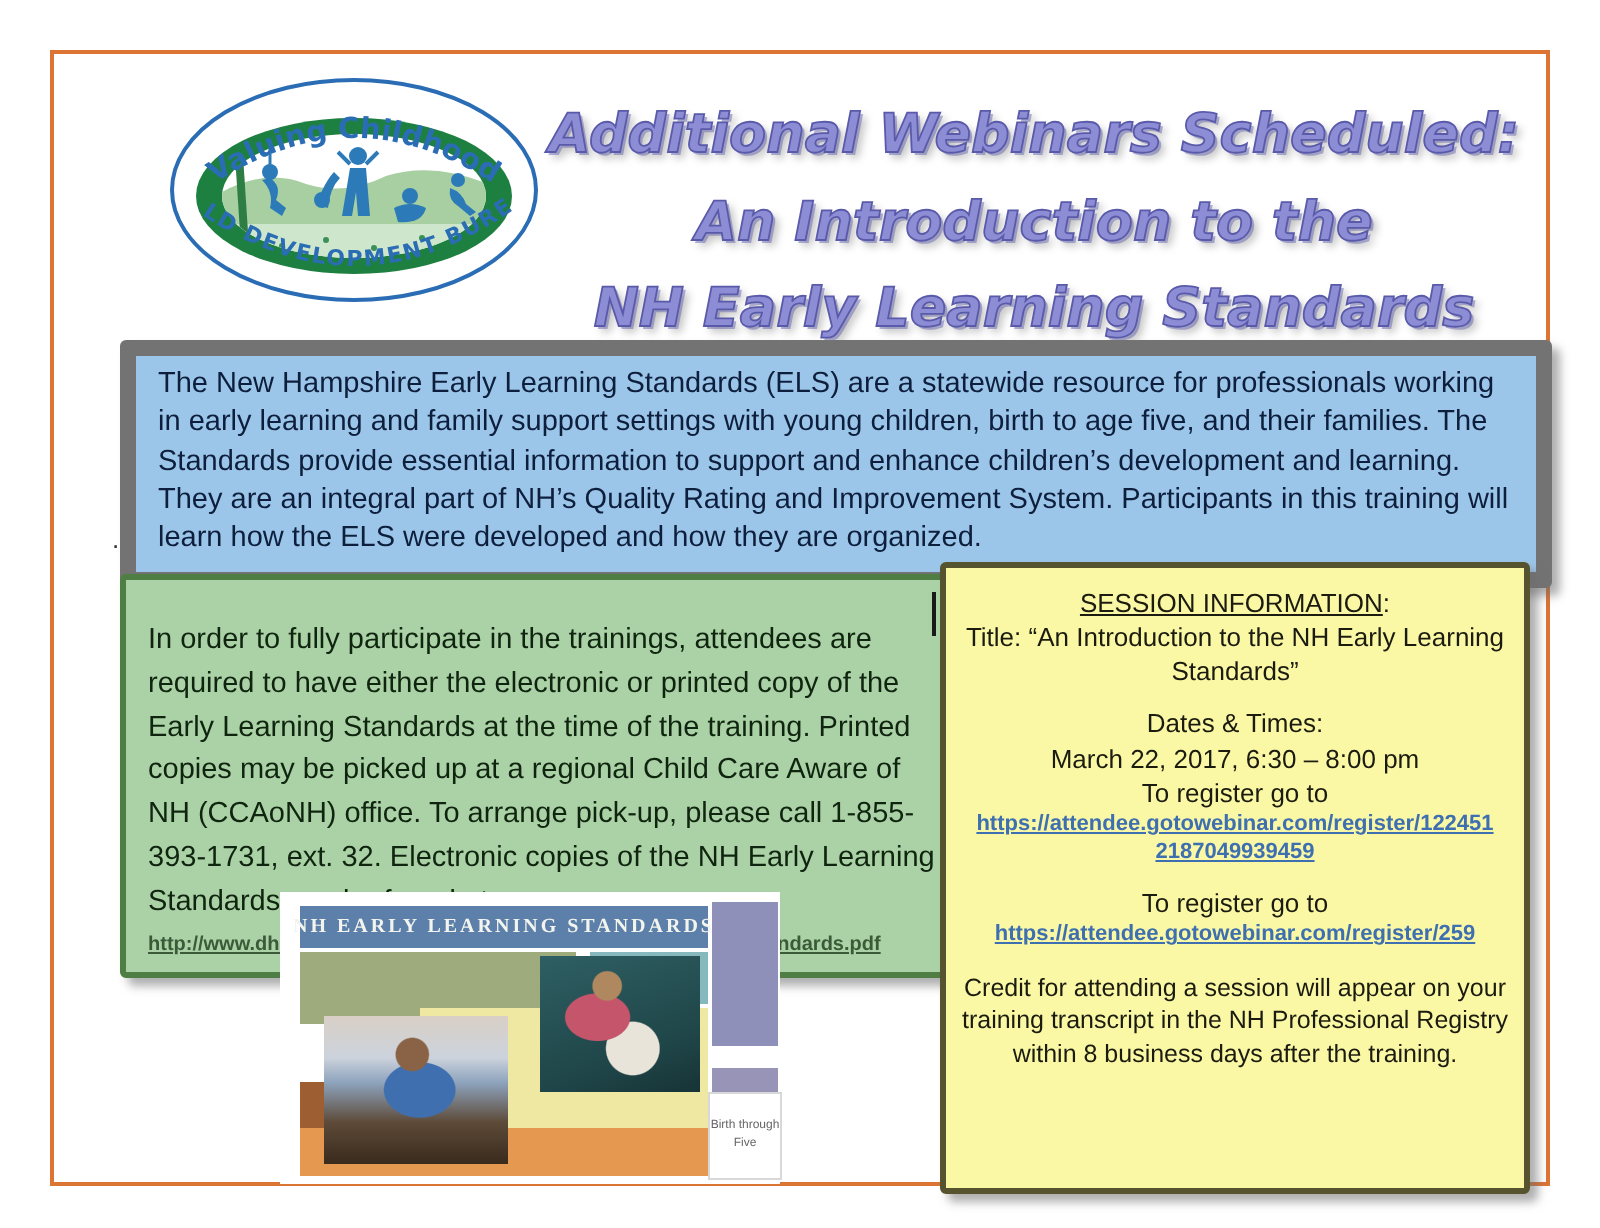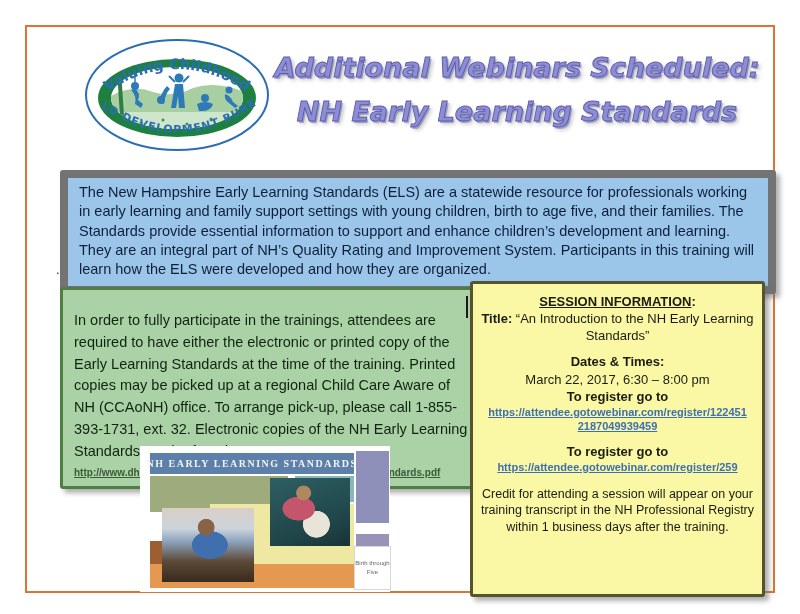--- a/index.html
+++ b/index.html
@@ -45,21 +45,21 @@
   }
   .box-yellow{
     left:470px;top:281px;width:275px;height:292px;
     background:#FAF8A5;border:3px solid #55542F;
     padding:9px 7px;
     font-size:13px;line-height:1.32;color:#1b1b10;
     text-align:center;
   }
   .stray-dot{position:absolute;left:56px;top:262px;font-size:13px;color:#333;}
   .cursor-artifact{position:absolute;left:466px;top:296px;width:2px;height:22px;background:#1a1a1a;}
-  b{font-weight:bold;}
+  b{font-weight:normal;}
   .u{text-decoration:underline;}
   a.link{cursor:pointer;text-decoration:underline;}
   .green-link{
     display:block;margin-top:3px;
     font-size:10px;letter-spacing:0;white-space:nowrap;
     color:#3a5a38;font-weight:bold;
   }
   .y-gap{height:9px;}
   .weblink{display:block;color:#3E6FB0;font-size:11px;font-weight:bold;}
   .weblink span{display:block;white-space:nowrap;}
@@ -149,20 +149,21 @@
         <textPath href="#arcTop" startOffset="50%" text-anchor="middle">Valuing Childhood</textPath>
       </text>
       <text font-family="DejaVu Sans, Liberation Sans, sans-serif" font-size="11" font-weight="bold" letter-spacing="1" fill="#2A6DB5">
         <textPath href="#arcBot" startOffset="50%" text-anchor="middle">CHILD DEVELOPMENT BUREAU</textPath>
       </text>
     </svg>
   </div>
 
   <div class="title">
     <div>Additional Webinars Scheduled:</div>
+    <div>An Introduction to the</div>
     <div>NH Early Learning Standards</div>
   </div>
 
   <div class="box box-blue">
     <span>The New Hampshire Early Learning Standards (ELS) are a statewide resource for professionals working in early learning and family support settings with young children, birth to age five, and their families.  The Standards provide essential information to support and enhance children’s development and learning.  They are an integral part of NH’s Quality Rating and Improvement System.  Participants in this training will learn how the ELS were developed and how they are organized.</span>
   </div>
 
   <div class="stray-dot">.</div>
 
   <div class="box box-green">
@@ -185,21 +186,21 @@
     <a class="link weblink">
       <span>https://attendee.gotowebinar.com/register/122451</span>
       <span>2187049939459</span>
     </a>
     <div class="y-gap"></div>
     <div><b>To register go to</b></div>
     <a class="link weblink">
       <span>https://attendee.gotowebinar.com/register/259</span>
     </a>
     <div class="y-gap"></div>
-    <div class="credit">Credit for attending a session will appear on your training transcript in the NH Professional Registry within 1 business days after the training.</div>
+    <div class="credit">Credit for attending a session will appear on your training transcript in the NH Professional Registry within 8 business days after the training.</div>
   </div>
 
   <div class="cursor-artifact"></div>
 
   <div class="cover">
     <div class="blk cover-sage"></div>
     <div class="blk cover-teal"></div>
     <div class="blk cover-yellow"></div>
     <div class="blk cover-purple"></div>
     <div class="blk cover-rust"></div>

